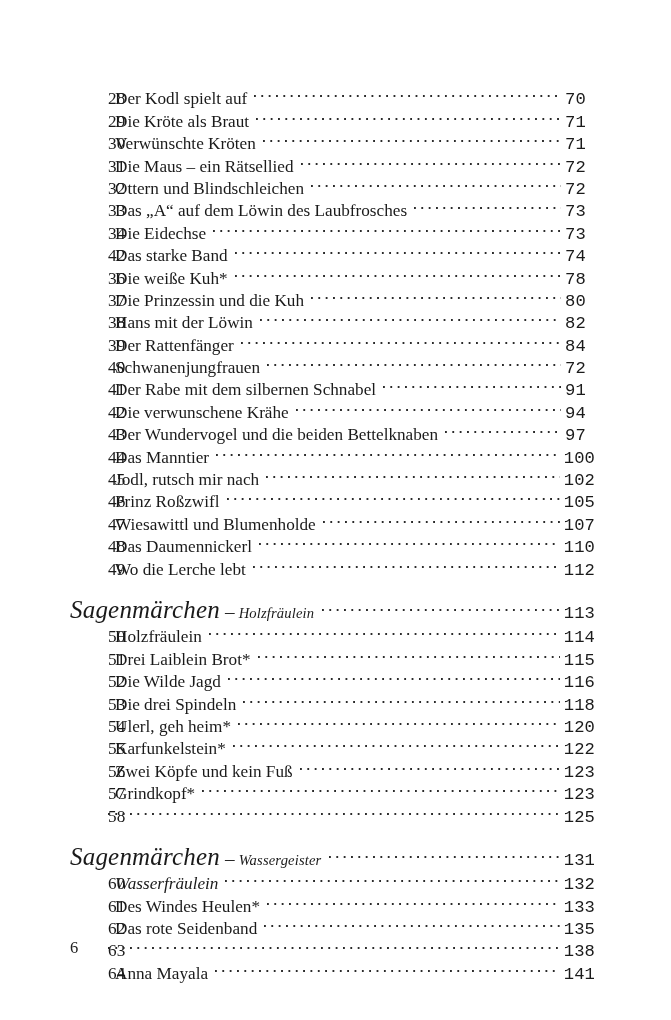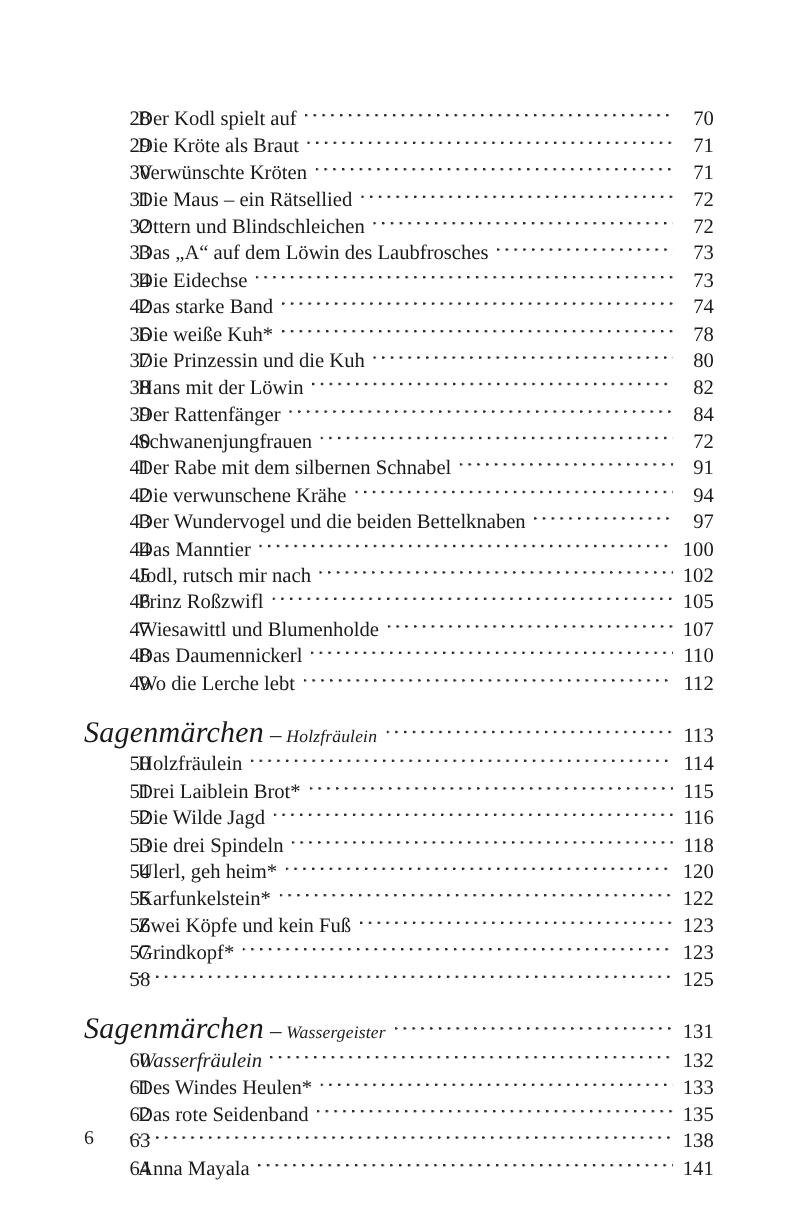--- a/index.html
+++ b/index.html
@@ -78,23 +78,23 @@
     right: 0;
     bottom: 7px;
     height: 2px;
     background-image: radial-gradient(circle at 1px 1px, #2a2a2a 1px, rgba(0,0,0,0) 1.3px);
     background-size: 7.35px 2px;
     background-repeat: repeat-x;
   }
 
   .entry-page {
     padding-left: 4px;
-    text-align: right;
     min-width: 30px;
     letter-spacing: 0.1px;
+    font-family: Liberation Mono, monospace;
   }
 
   
   .toc-row.section-row {
     height: 22.4px;
     line-height: 22.4px;
     margin-top: 21px;
     margin-bottom: 2px;
     font-size: 17.2px;
   }

